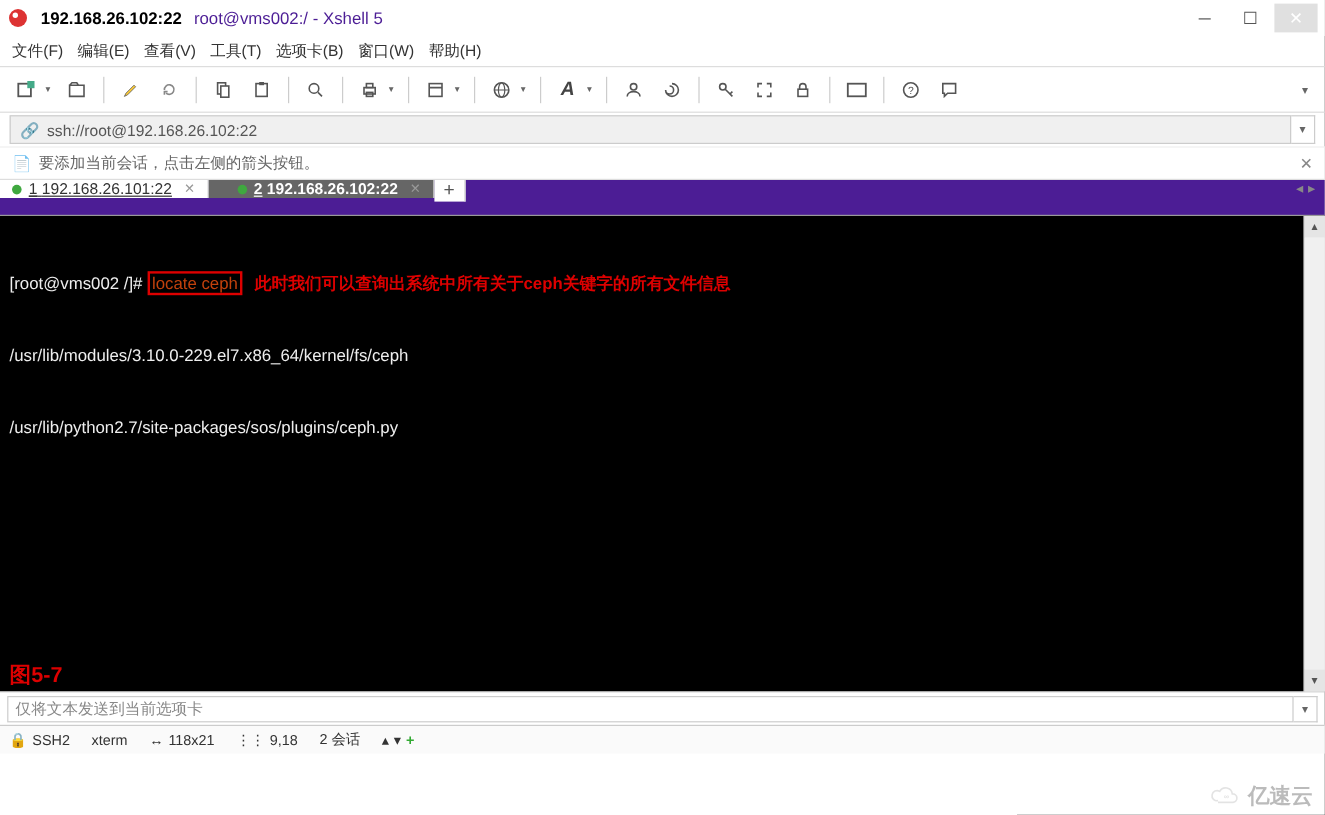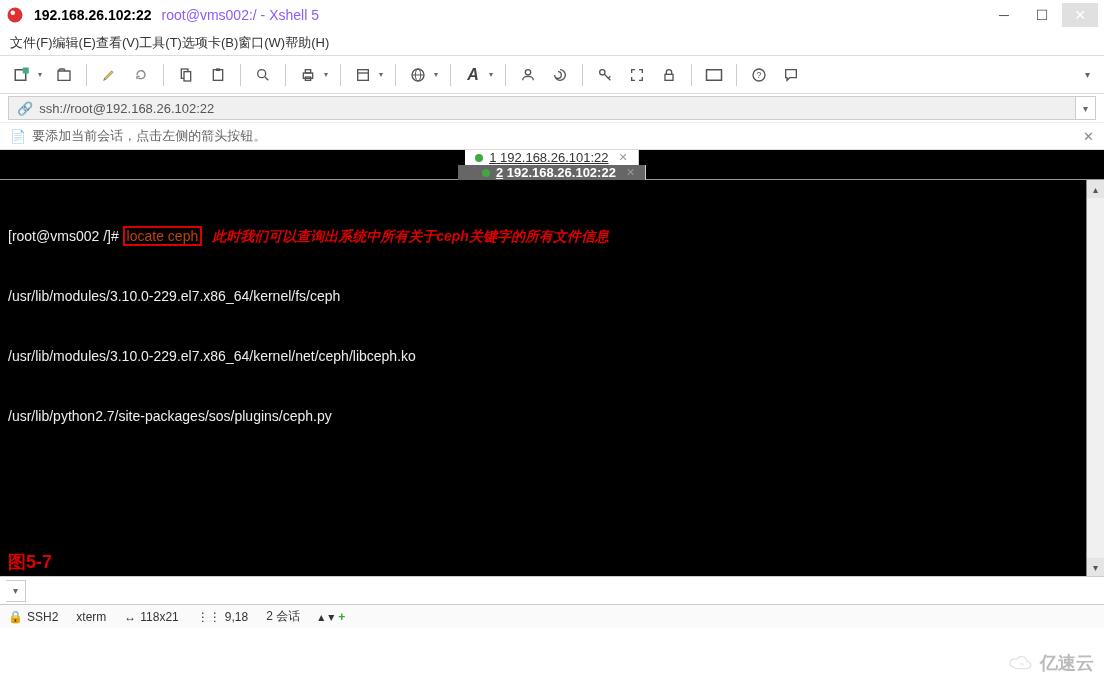--- a/index.html
+++ b/index.html
@@ -2,64 +2,64 @@
 <html><head>
 <meta charset="utf-8">
 <style>
 * { margin: 0; padding: 0; box-sizing: border-box; font-family: "Microsoft YaHei", Arial, sans-serif; }
 body { background: #fff; width: 1104px; height: 679px; overflow: hidden; position: relative; }
 
 
 .titlebar { height: 30px; display: flex; align-items: center; padding: 0 6px; background: #fff; }
 .titlebar .app-icon { width: 18px; height: 18px; margin-right: 10px; }
 .titlebar .title-main { font-weight: bold; font-size: 14px; color: #000; }
-.titlebar .title-sub { font-size: 14px; color: #8b5cf6; margin-left: 10px; }
+.titlebar .title-sub { font-size: 14px; color: #4c1d95; margin-left: 10px; }
 .titlebar .win-controls { margin-left: auto; display: flex; gap: 2px; }
 .win-btn { width: 36px; height: 24px; display: flex; align-items: center; justify-content: center; color: #555; font-size: 14px; }
 .win-btn.close { background: #e0e0e0; color: #fff; }
 
 
-.menubar { height: 26px; display: flex; align-items: center; padding: 0 10px; font-size: 13px; color: #333; border-bottom: 1px solid #ddd; }
+.menubar { height: 26px; display: flex; align-items: center; padding: 0 10px; gap: 12px; font-size: 13px; color: #333; border-bottom: 1px solid #ddd; }
 .menubar span { cursor: default; }
 
 
 .toolbar { height: 38px; display: flex; align-items: center; padding: 0 8px; gap: 4px; border-bottom: 1px solid #ddd; }
 .tool-btn { width: 28px; height: 28px; display: flex; align-items: center; justify-content: center; color: #444; border-radius: 2px; }
 .tool-sep { width: 1px; height: 22px; background: #ccc; margin: 0 4px; }
 .tool-drop { font-size: 8px; color: #666; margin-left: -2px; margin-right: 4px; }
 .toolbar-end { margin-left: auto; color: #666; font-size: 10px; padding-right: 6px; }
 
 
 .addressbar { height: 28px; display: flex; align-items: center; padding: 2px 8px; }
 .addr-input { flex: 1; height: 24px; border: 1px solid #ccc; background: #f0f0f0; display: flex; align-items: center; padding: 0 8px; font-size: 13px; color: #555; }
 .addr-arrow { width: 20px; height: 24px; border: 1px solid #ccc; border-left: none; display: flex; align-items: center; justify-content: center; font-size: 10px; color: #666; }
 
 
 .hintbar { height: 28px; display: flex; align-items: center; padding: 0 10px; font-size: 13px; color: #666; background: #fff; border-top: 1px solid #eee; border-bottom: 1px solid #ddd; }
 .hint-icon { margin-right: 6px; color: #888; }
 .hint-close { margin-left: auto; color: #888; cursor: pointer; }
 
 
-.tabbar { height: 30px; display: flex; align-items: center; background: #000000; border-bottom: 1px solid #999; flex-direction: column; }
+.tabbar { height: 30px; display: flex; align-items: flex-start; background: #4c1d95; border-bottom: 1px solid #999; }
 .tab { display: flex; align-items: center; padding: 0 10px; font-size: 13px; border-right: 1px solid #ccc; gap: 6px; cursor: pointer; }
 .tab .dot { width: 8px; height: 8px; border-radius: 50%; }
 .dot.green { background: #3fa83f; }
 .tab.inactive { background: #fff; color: #333; }
 .tab.inactive .label { text-decoration: underline; }
 .tab.active { background: #666; color: #fff; padding-left: 24px; }
 .tab .tab-close { color: #999; font-size: 11px; margin-left: 4px; }
 .tab-add { width: 26px; display: flex; align-items: center; justify-content: center; background: #fff; font-size: 16px; color: #555; border-right: 1px solid #ccc; }
 .tab-nav { margin-left: auto; display: flex; align-items: center; padding: 0 8px; color: #888; font-size: 12px; gap: 4px; }
 
 
 .terminal-wrap { position: relative; display: flex; height: 396px; }
 .terminal { flex: 1; background: #000; color: #eee; font-family: "Consolas", "Courier New", monospace; font-size: 14px; line-height: 20px; padding: 6px 8px; position: relative; white-space: pre; overflow: hidden; }
 .term-line { white-space: pre; }
 .cmd-box { border: 2px solid #d00; padding: 0 2px; color: #c2410c; }
-.annotation { color: #d00; font-weight: bold; font-family: "Microsoft YaHei", sans-serif; font-size: 14px; margin-left: 10px; font-style: italic; }
+.annotation { color: #d00; font-weight: bold; font-family: "Microsoft YaHei", sans-serif; font-size: 14px; margin-left: 10px; }
 .fig-label { position: absolute; bottom: 4px; left: 8px; color: #d00; font-weight: bold; font-size: 18px; font-family: "Microsoft YaHei", sans-serif; }
 .term-scroll { width: 18px; background: #f0f0f0; display: flex; flex-direction: column; border-left: 1px solid #888; }
 .sb-btn { height: 18px; display: flex; align-items: center; justify-content: center; font-size: 10px; color: #555; background: #e5e5e5; }
 .sb-track { flex: 1; background: #f0f0f0; }
 
 
 .sendbar { height: 28px; display: flex; align-items: center; padding: 2px 6px; border-top: 1px solid #ccc; }
 .send-input { flex: 1; height: 22px; border: 1px solid #ccc; padding: 0 6px; font-size: 13px; color: #888; display: flex; align-items: center; }
 .send-drop { width: 20px; height: 22px; border: 1px solid #ccc; border-left: none; display: flex; align-items: center; justify-content: center; font-size: 10px; color: #666; }
 
@@ -259,35 +259,37 @@
   <div class="tab-nav">
     <span>◂</span>
     <span>▸</span>
   </div>
 </div>
 
 <div class="terminal-wrap">
   <div class="terminal">
     <div class="term-line"><span>[root@vms002 /]# </span><span class="cmd-box">locate ceph</span><span class="annotation">此时我们可以查询出系统中所有关于ceph关键字的所有文件信息</span></div>
     <div class="term-line">/usr/lib/modules/3.10.0-229.el7.x86_64/kernel/fs/ceph</div>
-    <div class="term-line">/usr/lib/modules/3.10.0-229.el7.x86_64/kernel/net/ceph/libceph.ko</div>
     <div class="term-line">/usr/lib/python2.7/site-packages/sos/plugins/ceph.py</div>
     
     
     
     <div class="fig-label">图5-7</div>
   </div>
   <div class="term-scroll">
     <div class="sb-btn">▴</div>
     <div class="sb-track"></div>
     <div class="sb-btn">▾</div>
   </div>
 </div>
 
 <div class="sendbar">
+  <div class="send-input">
+    <span>仅将文本发送到当前选项卡</span>
+  </div>
   <div class="send-drop">▾</div>
 </div>
 
 <div class="statusbar">
   <div class="status-group">
     <div class="status-item">
         <span>🔒</span>
         <span>SSH2</span>
       </div>
     <div class="status-item">xterm</div>

